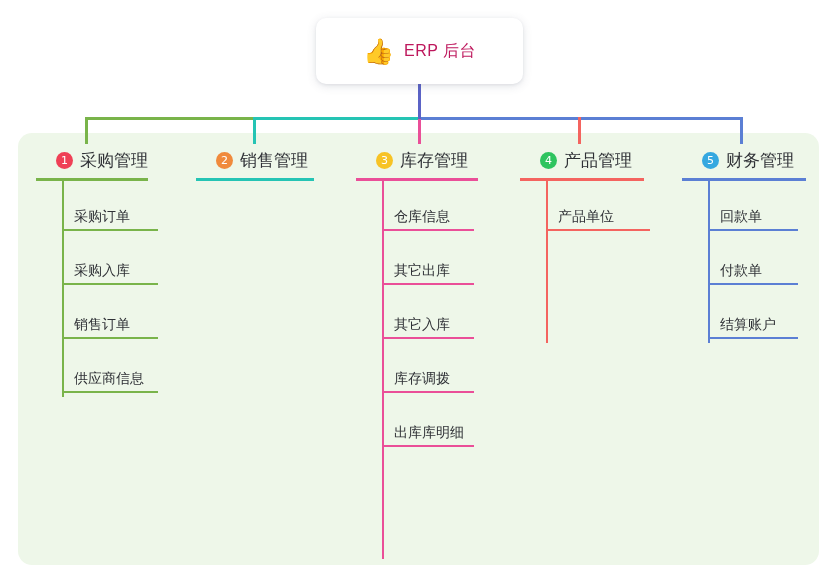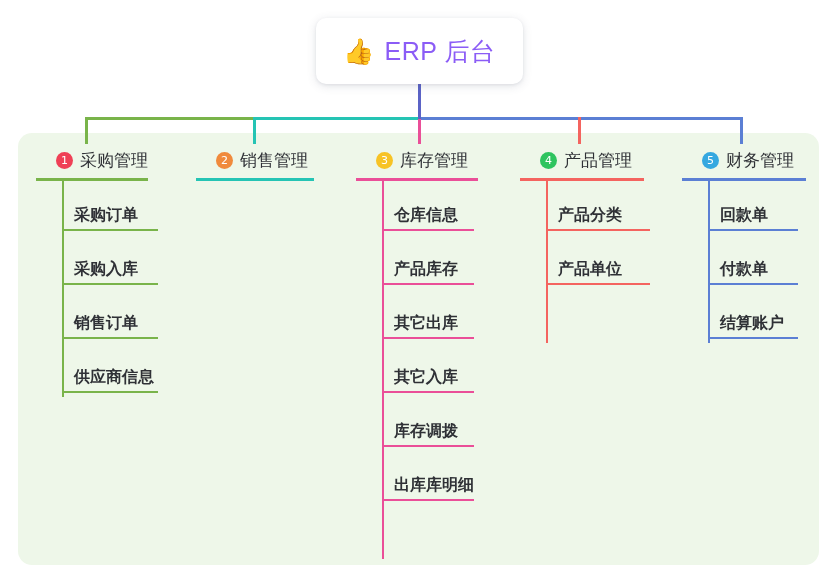--- a/index.html
+++ b/index.html
@@ -16,21 +16,21 @@
   .title-card{
     position:absolute;left:316px;top:18px;width:207px;height:66px;
     background:#ffffff;border-radius:10px;
     box-shadow:0 2px 10px rgba(80,90,110,.16), 0 1px 3px rgba(80,90,110,.10);
     display:flex;align-items:center;justify-content:center;
     gap:10px;
     z-index:5;
   }
   .title-emoji{font-size:25px;line-height:1;}
   .title-text{
-    font-size:25px;color:#8b5cf6;letter-spacing:.5px;white-space:nowrap;
+    font-size:16px;color:#be185d;letter-spacing:.5px;white-space:nowrap;
   }
 
   
   .stem{
     position:absolute;left:418px;top:84px;width:3px;height:35px;
     background:#5b63c6;z-index:4;
   }
   .bus-seg{position:absolute;top:117px;height:3px;z-index:3;}
   .drop{position:absolute;top:117px;width:3px;z-index:3;}
 
@@ -54,21 +54,21 @@
   .col-title{font-size:17px;color:#2f3136;white-space:nowrap;text-align:center;}
   .head-rule{height:3px;margin-top:6px;}
 
   .items{position:relative;margin-top:0;}
   .spine{position:absolute;left:26px;top:0;width:2px;}
   .item{
     position:relative;height:54px;
   }
   .item-label{
     position:absolute;left:38px;bottom:9px;
-    font-size:16px;color:#2f3136;white-space:nowrap;font-weight:bold;
+    font-size:14px;color:#2f3136;white-space:nowrap;
   }
   .item-rule{
     position:absolute;left:26px;bottom:4px;height:2px;
   }
 </style>
 </head>
 <body>
 
 <div id="root">
 
@@ -132,24 +132,20 @@
           <span class="col-title">库存管理</span>
         </div>
         <div class="head-rule" style="background: rgb(234, 79, 152); width: 122px;"></div>
         <div class="items">
           <div class="spine" style="background: rgb(234, 79, 152); height: 378px;"></div>
           <div class="item">
             <span class="item-label">仓库信息</span>
             <div class="item-rule" style="background: rgb(234, 79, 152); width: 92px;"></div>
           </div>
           <div class="item">
-            <span class="item-label">产品库存</span>
-            <div class="item-rule" style="background: rgb(234, 79, 152); width: 92px;"></div>
-          </div>
-          <div class="item">
             <span class="item-label">其它出库</span>
             <div class="item-rule" style="background: rgb(234, 79, 152); width: 92px;"></div>
           </div>
           <div class="item">
             <span class="item-label">其它入库</span>
             <div class="item-rule" style="background: rgb(234, 79, 152); width: 92px;"></div>
           </div>
           <div class="item">
             <span class="item-label">库存调拨</span>
             <div class="item-rule" style="background: rgb(234, 79, 152); width: 92px;"></div>
@@ -161,24 +157,20 @@
         </div>
       </div>
       <div class="col" style="left: 520px; top: 148px;">
         <div class="col-head">
           <span class="badge" style="background: rgb(46, 196, 95);">4</span>
           <span class="col-title">产品管理</span>
         </div>
         <div class="head-rule" style="background: rgb(244, 100, 95); width: 124px;"></div>
         <div class="items">
           <div class="spine" style="background: rgb(244, 100, 95); height: 162px;"></div>
-          <div class="item">
-            <span class="item-label">产品分类</span>
-            <div class="item-rule" style="background: rgb(244, 100, 95); width: 104px;"></div>
-          </div>
           <div class="item">
             <span class="item-label">产品单位</span>
             <div class="item-rule" style="background: rgb(244, 100, 95); width: 104px;"></div>
           </div>
         </div>
       </div>
       <div class="col" style="left: 682px; top: 148px;">
         <div class="col-head">
           <span class="badge" style="background: rgb(53, 168, 224);">5</span>
           <span class="col-title">财务管理</span>

